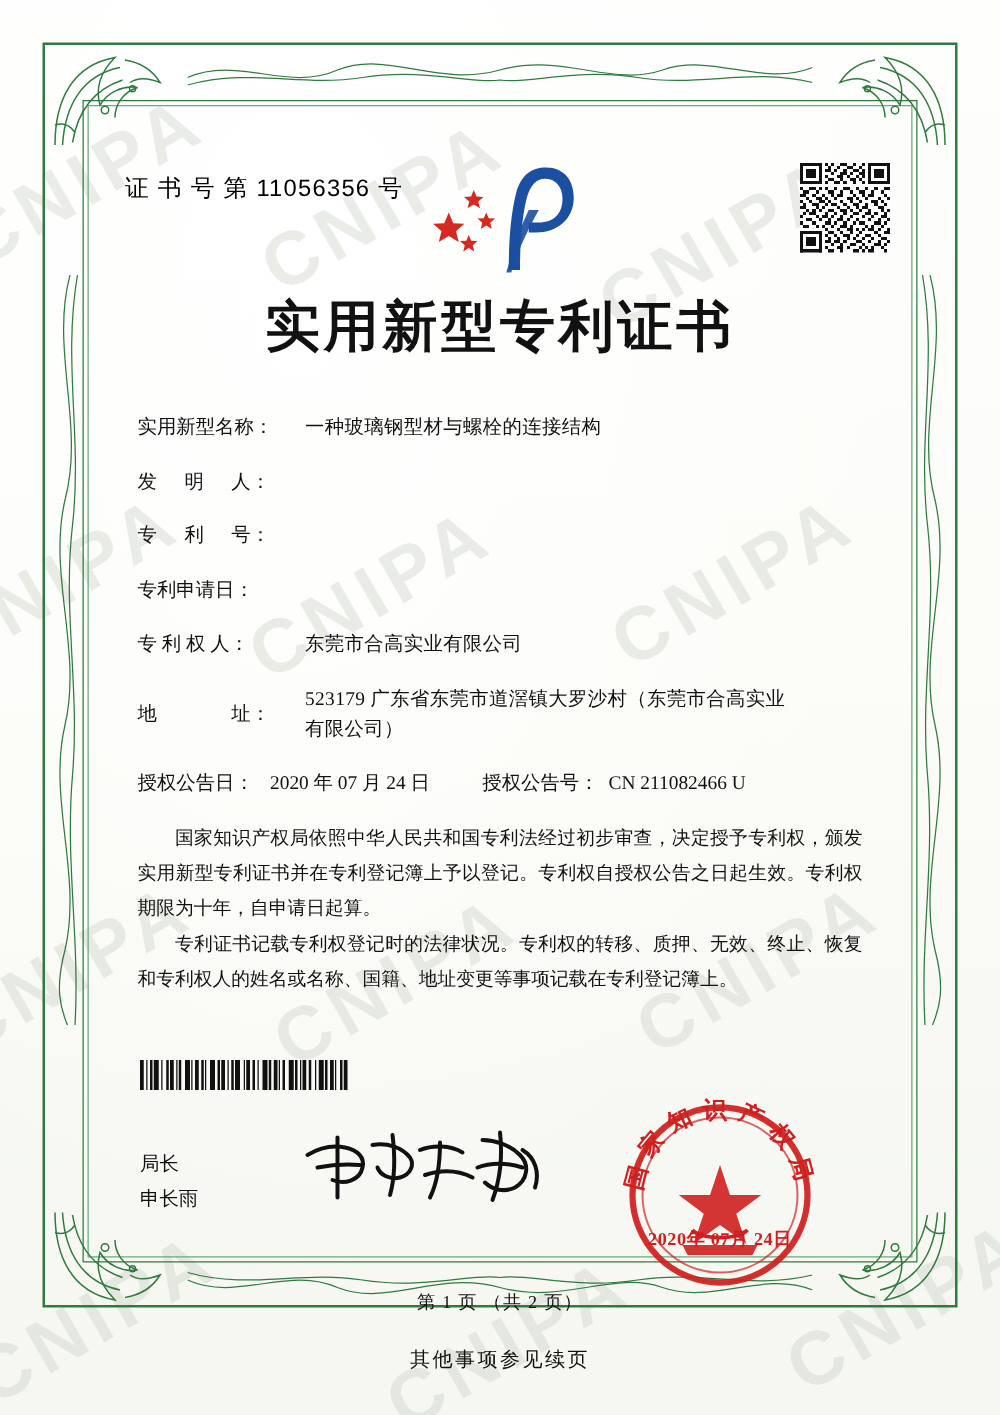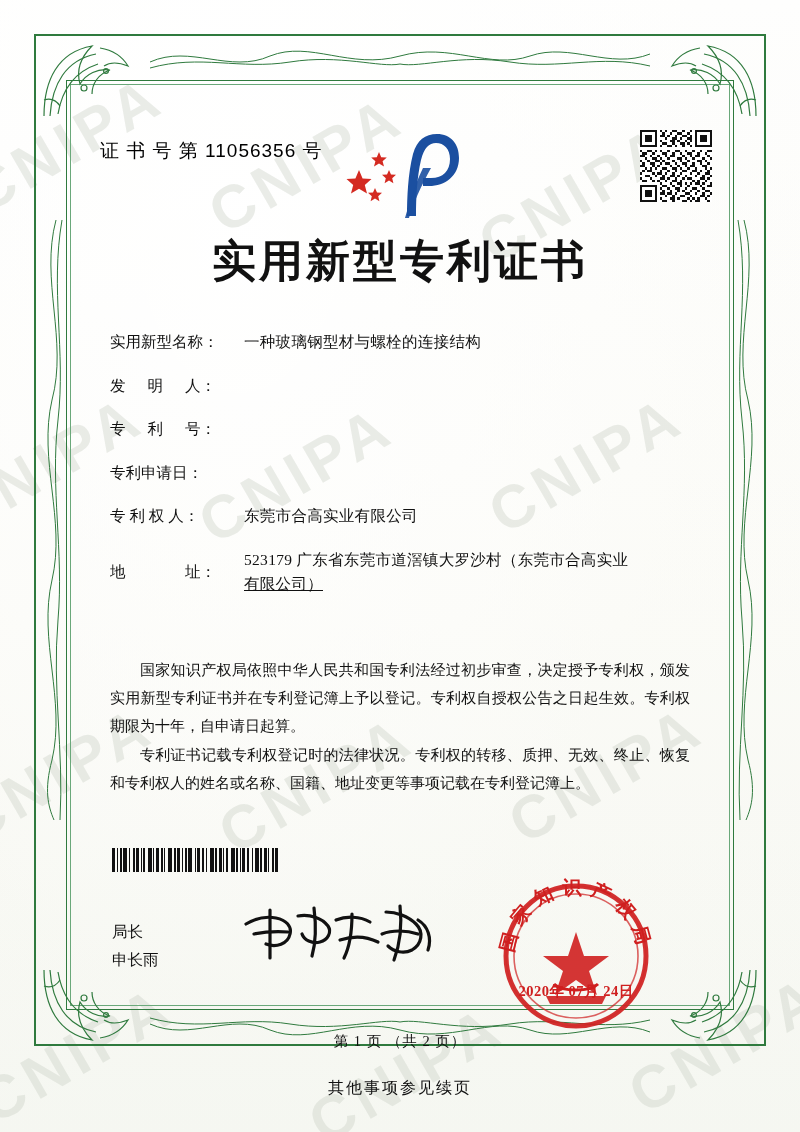--- a/index.html
+++ b/index.html
@@ -163,21 +163,20 @@
     justify-content: space-between;
   }
   .field-label.spread > span { display:inline-block; }
   .field-value {
     flex: 1;
     letter-spacing: 0.3px;
   }
   .field-value .cont {
     display: block;
     padding-left: 0;
-    text-decoration: underline;
   }
 
   .row-inline {
     display: flex;
     align-items: flex-start;
     margin-bottom: 19px;
   }
   .row-inline .seg2 {
     margin-left: 42px;
     display: flex;
@@ -656,20 +655,28 @@
       <div class="field-label spread">
         <span>地</span>
         <span>址：</span>
       </div>
       <div class="field-value">
         <span>523179 广东省东莞市道滘镇大罗沙村（东莞市合高实业</span>
         <span class="cont">有限公司）</span>
       </div>
     </div>
 
+    <div class="row-inline">
+      <div class="field-label">授权公告日：</div>
+      <div>2020 年 07 月 24 日</div>
+      <div class="seg2">
+        <div class="field-label">授权公告号：</div>
+        <div>CN 211082466 U</div>
+      </div>
+    </div>
 
   </div>
 
   <div class="paragraphs">
     <p>国家知识产权局依照中华人民共和国专利法经过初步审查，决定授予专利权，颁发实用新型专利证书并在专利登记簿上予以登记。专利权自授权公告之日起生效。专利权期限为十年，自申请日起算。</p>
     <p>专利证书记载专利权登记时的法律状况。专利权的转移、质押、无效、终止、恢复和专利权人的姓名或名称、国籍、地址变更等事项记载在专利登记簿上。</p>
   </div>
 
   <div class="barcode">
     <i style="width:3px"></i>

